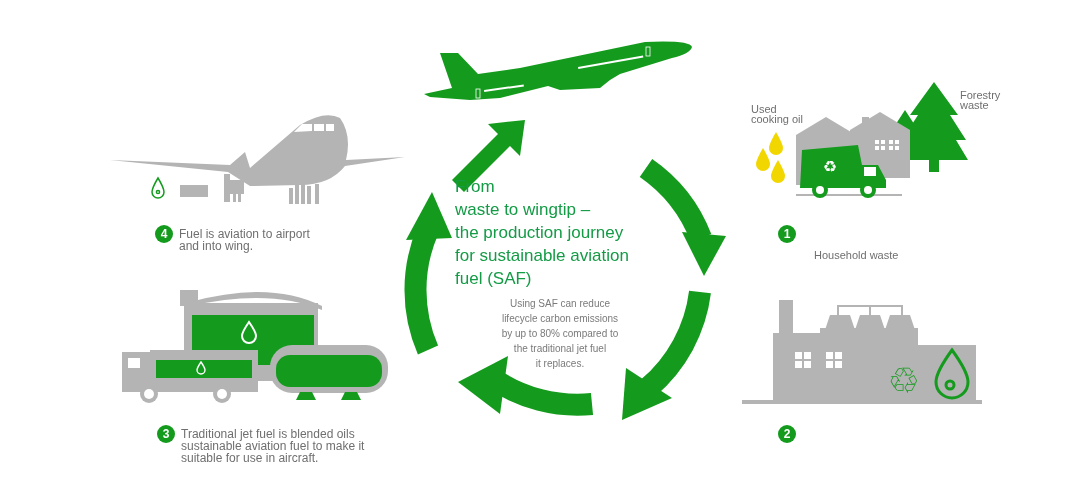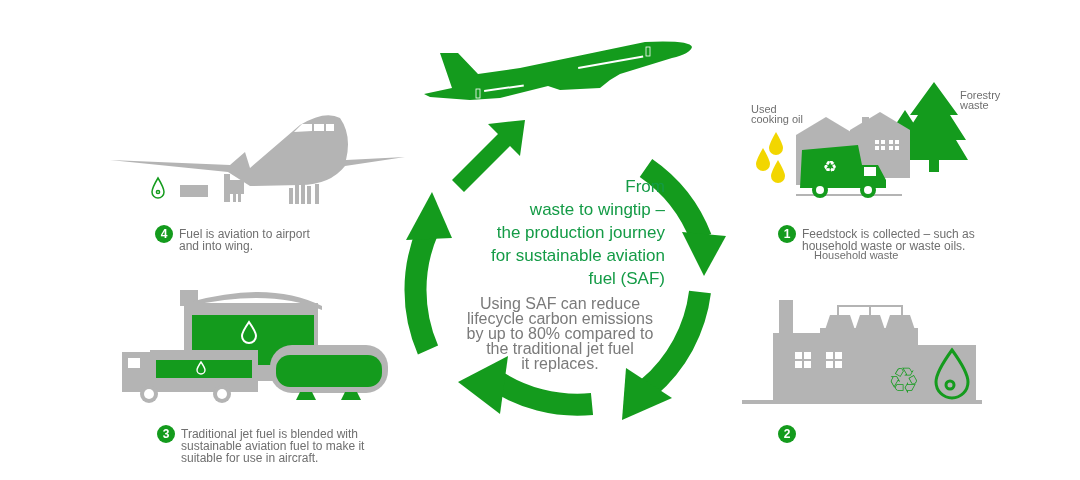--- a/index.html
+++ b/index.html
@@ -1,21 +1,21 @@
 <!DOCTYPE html>
 <html><head>
 <meta charset="utf-8">
 <style>
   html,body{margin:0;padding:0;background:#ffffff;}
   body{width:1080px;height:480px;position:relative;overflow:hidden;font-family:"Liberation Sans",sans-serif;}
   .step{position:absolute;display:flex;align-items:flex-start;gap:6px;color:#6f6f6f;font-size:12px;line-height:12px;}
   .badge{width:18px;height:18px;border-radius:50%;background:#149b1d;color:#fff;font-weight:bold;font-size:12px;display:flex;align-items:center;justify-content:center;flex:0 0 18px;margin-top:-3px;}
   .step-text{white-space:pre-line;}
-  .center-title{position:absolute;left:455px;top:175px;width:210px;text-align:right;color:#149b46;font-size:17px;line-height:23px;white-space:pre-line;}
-  .center-body{position:absolute;left:462px;top:296px;width:196px;text-align:center;color:#7a7a7a;font-size:16px;line-height:15px;white-space:pre-line;}
+  .center-title{position:absolute;left:455px;top:175px;width:210px;text-align:left;color:#149b46;font-size:17px;line-height:23px;white-space:pre-line;}
+  .center-body{position:absolute;left:462px;top:296px;width:196px;text-align:center;color:#7a7a7a;font-size:10px;line-height:15px;white-space:pre-line;}
   .lbl{position:absolute;color:#6f6f6f;font-size:11px;line-height:10px;white-space:pre-line;}
   svg{position:absolute;overflow:visible;}
 </style>
 </head>
 <body>
 
 <svg width="1080" height="480" style="left:0;top:0;">
   <g fill="#149b1d">
     <path d="M440 53 L458 53 L478 74 L520 68 L645 42 Q690 40 692 47 Q690 54 672 58 L620 74 L610 80 L600 88 L560 90 L548 86 L500 98 L470 100 L430 97 L424 94 L452 88 Z"></path>
   </g>
@@ -180,29 +180,27 @@
     <path d="M201 362 Q197 368 197 370 A4 4 0 0 0 205 370 Q205 368 201 362 Z"></path>
   </g>
   <rect x="270" y="345" width="118" height="48" rx="22" fill="#b4b4b4"></rect>
   <rect x="276" y="355" width="106" height="32" rx="14" fill="#149b1d"></rect>
   <polygon points="300,392 312,392 316,400 296,400" fill="#149b1d"></polygon>
   <polygon points="345,392 357,392 361,400 341,400" fill="#149b1d"></polygon>
 </svg>
 
 <div class="step" style="left:778px;top:228px;">
   <div class="badge">1</div>
-  <div class="step-text">Feedstock is collected – such as
-household waste or waste oils.</div>
 </div>
 <div class="step" style="left:778px;top:428px;">
   <div class="badge">2</div>
 </div>
 <div class="step" style="left:157px;top:428px;">
   <div class="badge">3</div>
-  <div class="step-text">Traditional jet fuel is blended with
+  <div class="step-text">Traditional jet fuel is blended oils
 sustainable aviation fuel to make it
 suitable for use in aircraft.</div>
 </div>
 <div class="step" style="left:155px;top:228px;">
   <div class="badge">4</div>
   <div class="step-text">Fuel is aviation to airport
 and into wing.</div>
 </div>
 
 </body></html>

